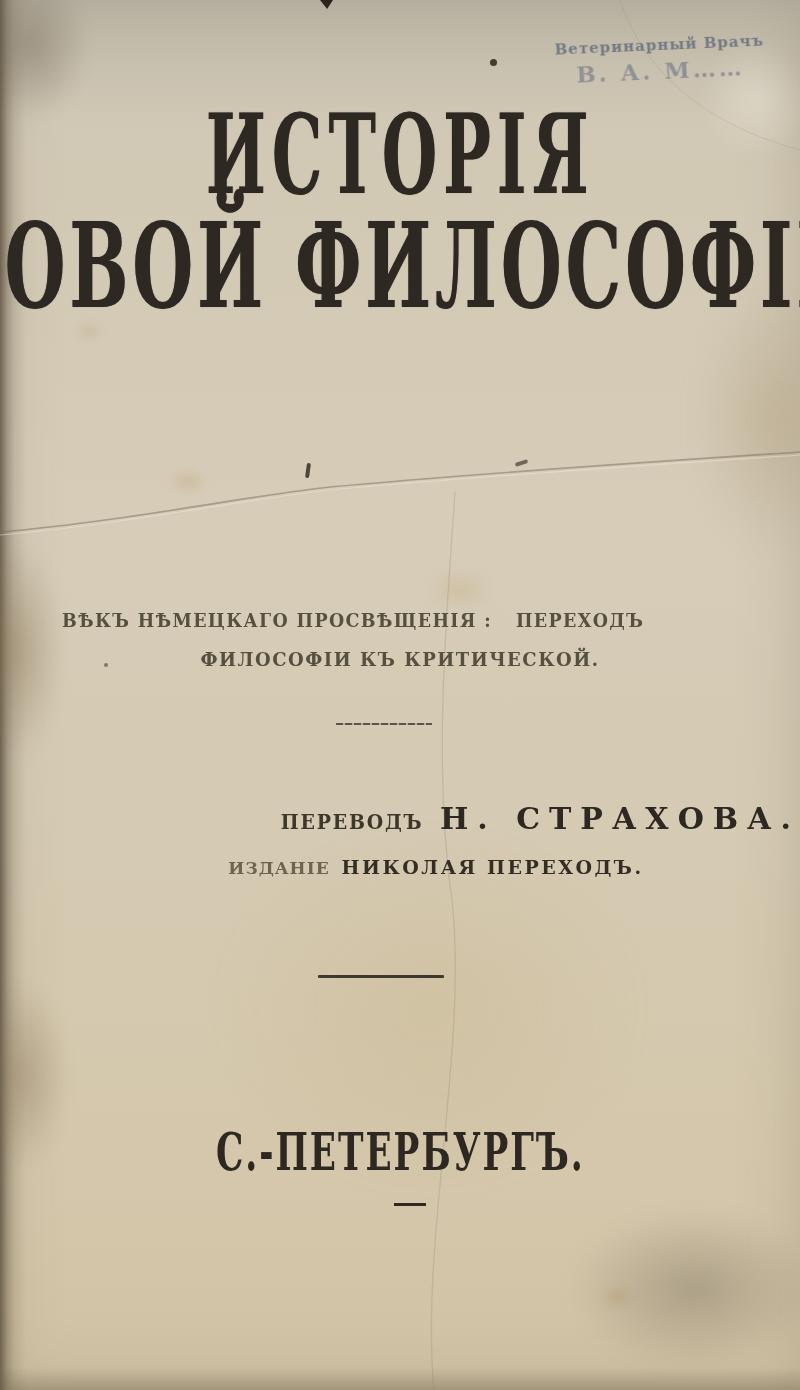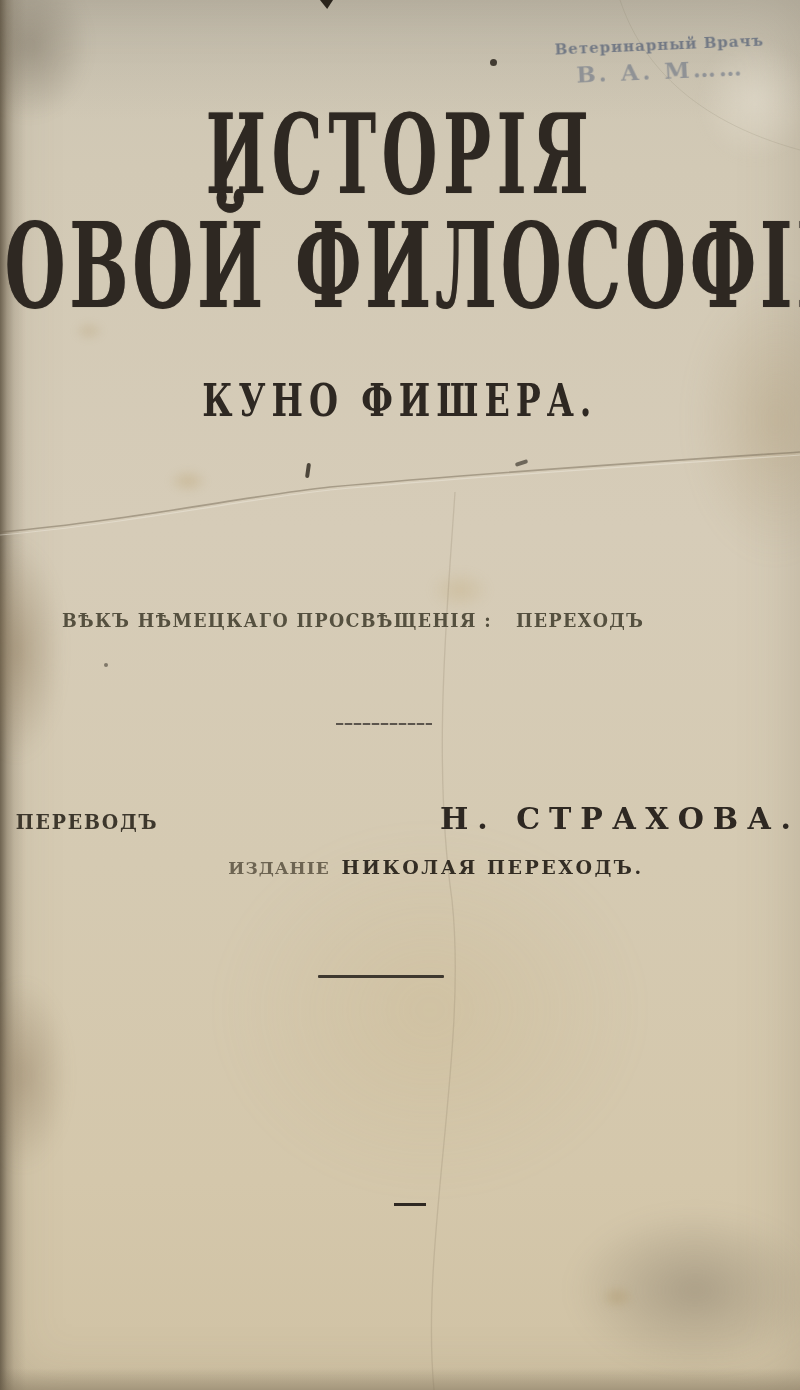--- a/index.html
+++ b/index.html
@@ -47,21 +47,21 @@
   .t-main2{font-size:117px;font-weight:bold;letter-spacing:6px;transform:scale(0.60,1);transform-origin:center top;
     text-shadow:0 0 1px rgba(46,40,34,0.6);}
   .t-author{font-size:45px;font-weight:bold;letter-spacing:8px;transform:scale(0.74,1);transform-origin:center top;}
   .subtitle1{position:absolute;left:62px;top:609px;font-size:19px;font-weight:bold;letter-spacing:1.5px;
     color:#55503f;white-space:nowrap;filter:blur(0.3px);transform:scale(0.92,1);transform-origin:left top;}
   .subtitle1 .gap{display:inline-block;width:26px;}
   .subtitle2{position:absolute;left:0;top:649px;width:800px;text-align:center;font-size:18px;font-weight:bold;
     letter-spacing:1.5px;color:#55503f;filter:blur(0.3px);}
   .rule-dashed{position:absolute;left:336px;top:723px;width:96px;height:2px;
     background:repeating-linear-gradient(90deg,#46403a 0 7px, rgba(70,64,58,0.25) 7px 9px);opacity:0.85;}
-  .translator{position:absolute;left:0;top:801px;width:800px;display:flex;justify-content:space-between;align-items:baseline;gap:16px;}
+  .translator{position:absolute;left:0;top:801px;width:800px;display:flex;justify-content:flex-end;align-items:baseline;gap:16px;}
   .translator .prefix{font-size:21px;font-weight:bold;letter-spacing:2px;color:#3d372c;transform:scale(0.9,1);transform-origin:right bottom;}
   .translator .name{font-size:30px;font-weight:bold;letter-spacing:9px;color:#2e2822;}
   .publisher{position:absolute;left:0;top:856px;width:800px;display:flex;justify-content:center;align-items:baseline;gap:12px;margin-left:36px;}
   .publisher .prefix{font-size:17px;font-weight:bold;letter-spacing:1px;color:#6d6452;filter:blur(0.3px);}
   .publisher .name{font-size:19px;font-weight:bold;letter-spacing:2.5px;color:#332d24;}
   .rule-solid{position:absolute;left:318px;top:975px;width:126px;height:2.5px;background:#3e382f;border-radius:1px;}
   .t-city{font-size:52px;font-weight:bold;letter-spacing:3px;transform:scale(0.66,1);transform-origin:center top;}
   .dash-sep{position:absolute;left:394px;top:1203px;width:32px;height:3px;background:#2e2822;}
   .t-year{font-size:42px;font-weight:bold;letter-spacing:2px;transform:scale(0.84,1);transform-origin:center top;}
 </style>
@@ -103,37 +103,38 @@
     <div class="l1">Ветеринарный Врачъ</div>
     <div class="l2">В. А. М……</div>
   </div>
 
   <div class="center-line" style="top:100px;">
     <span class="nowrap ink t-main1">ИСТОРІЯ</span>
   </div>
   <div class="center-line" style="top:208px;">
     <span class="nowrap ink t-main2">НОВОЙ ФИЛОСОФІИ</span>
   </div>
-  <div class="center-line" style="top:378px;">
-    <span class="nowrap ink t-author">КУНО ФИШЕРА.</span>
-  </div>
 
   <div class="subtitle1">
     <span>ВѢКЪ НѢМЕЦКАГО ПРОСВѢЩЕНІЯ :</span><span class="gap"></span><span>ПЕРЕХОДЪ</span>
   </div>
+  <div class="subtitle2">ФИЛОСОФІИ КЪ КРИТИЧЕСКОЙ.</div>
 
   <div class="rule-dashed"></div>
 
   <div class="translator">
     <span class="prefix">ПЕРЕВОДЪ</span>
     <span class="name">Н. СТРАХОВА.</span>
   </div>
 
   <div class="publisher">
     <span class="prefix">ИЗДАНІЕ</span>
     <span class="name">НИКОЛАЯ ПЕРЕХОДЪ.</span>
   </div>
 
   <div class="rule-solid"></div>
 
+  <div class="center-line" style="top:1126px;">
+    <span class="nowrap ink t-city">С.-ПЕТЕРБУРГЪ.</span>
+  </div>
   <div class="dash-sep"></div>
 
 </div>
 
 </body></html>

